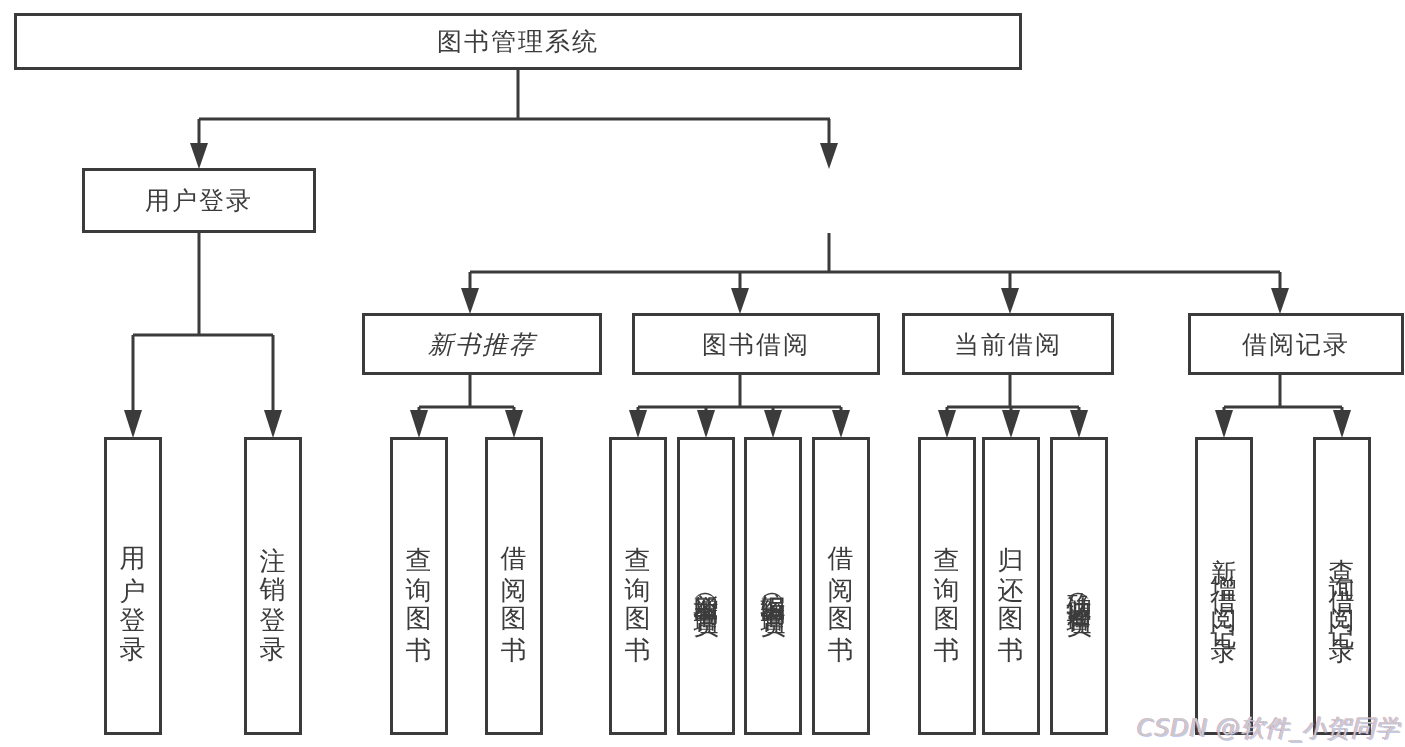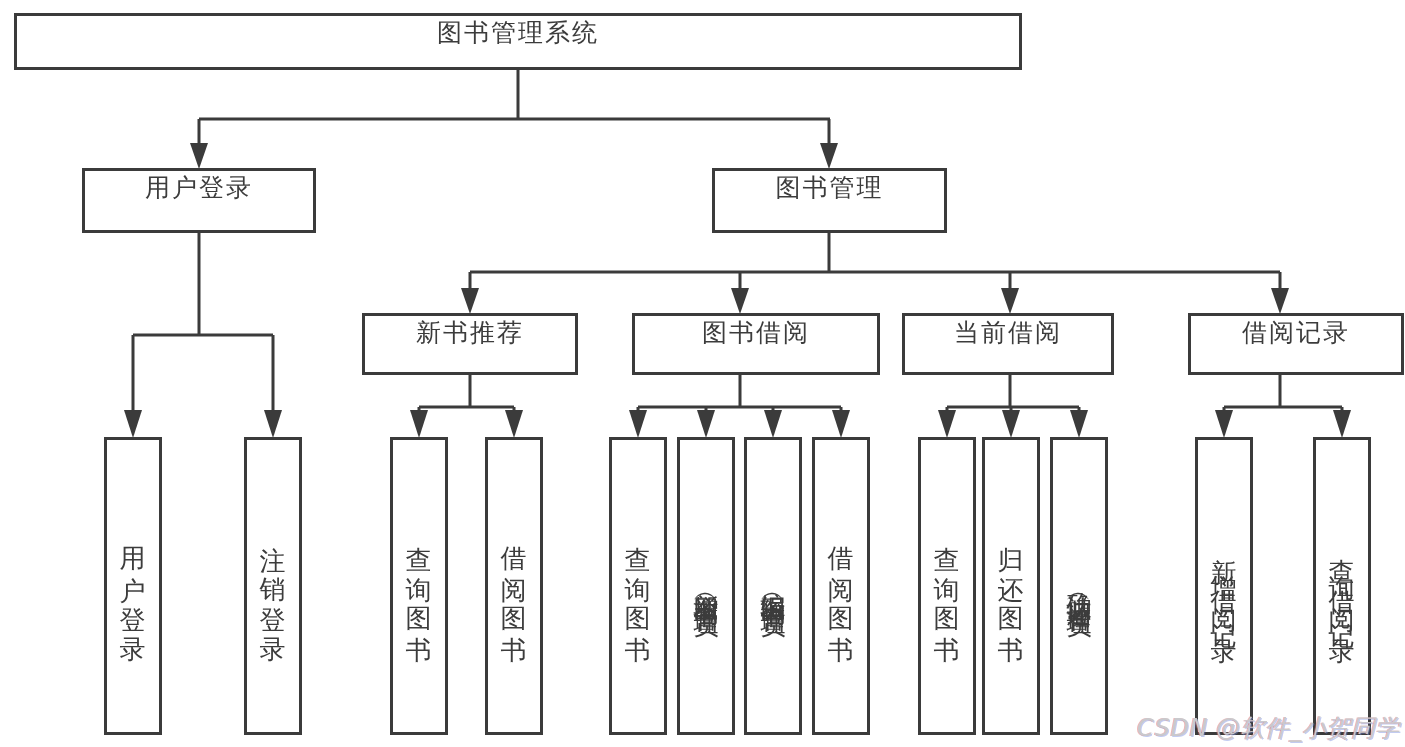--- a/index.html
+++ b/index.html
@@ -23,34 +23,34 @@
     left: 0; top: 0;
     z-index: 1;
     color: var(--line);
   }
   .node {
     position: absolute;
     box-sizing: border-box;
     border: 3px solid var(--line);
     background: var(--box-bg);
     display: flex;
-    align-items: flex-start;
+    align-items: center;
     justify-content: center;
     z-index: 2;
     color: var(--text);
   }
   .node--h {           
     font-size: 25px;
     letter-spacing: 2px;
     white-space: nowrap;
   }
   .node--root  { left: 14px;   top: 13px;  width: 1008px; height: 57px; }
   .node--l2a   { left: 82px;   top: 168px; width: 234px;  height: 65px; }
   .node--l2b   { left: 712px;  top: 168px; width: 235px;  height: 65px; }
-  .node--l3a   { left: 362px;  top: 313px; width: 216px;  height: 62px; }
+  .node--l3a   { left: 362px;  top: 313px; width: 240px;  height: 62px; font-style: italic; }
   .node--l3b   { left: 632px;  top: 313px; width: 248px;  height: 62px; }
   .node--l3c   { left: 902px;  top: 313px; width: 212px;  height: 62px; }
   .node--l3d   { left: 1172px; top: 313px; width: 216px;  height: 62px; margin-left: 16px; }
 
   .leaf {
     position: absolute;
     box-sizing: border-box;
     top: 437px;
     width: 58px;
     height: 298px;
@@ -163,23 +163,20 @@
     </g>
   </svg>
 
   <div class="node node--h node--root">
     <span>图书管理系统</span>
   </div>
 
   <div class="node node--h node--l2a">
     <span>用户登录</span>
   </div>
-  <div class="node node--h node--l2b">
-    <span>图书管理</span>
-  </div>
 
   <div class="node node--h node--l3a">
     <span>新书推荐</span>
   </div>
   <div class="node node--h node--l3b">
     <span>图书借阅</span>
   </div>
   <div class="node node--h node--l3c">
     <span>当前借阅</span>
   </div>

